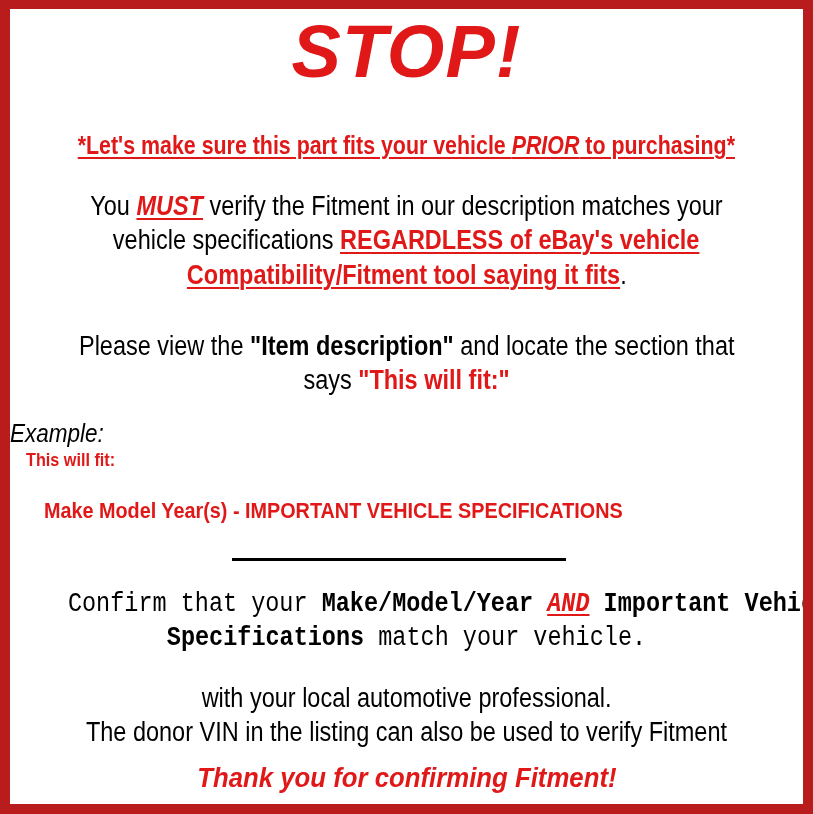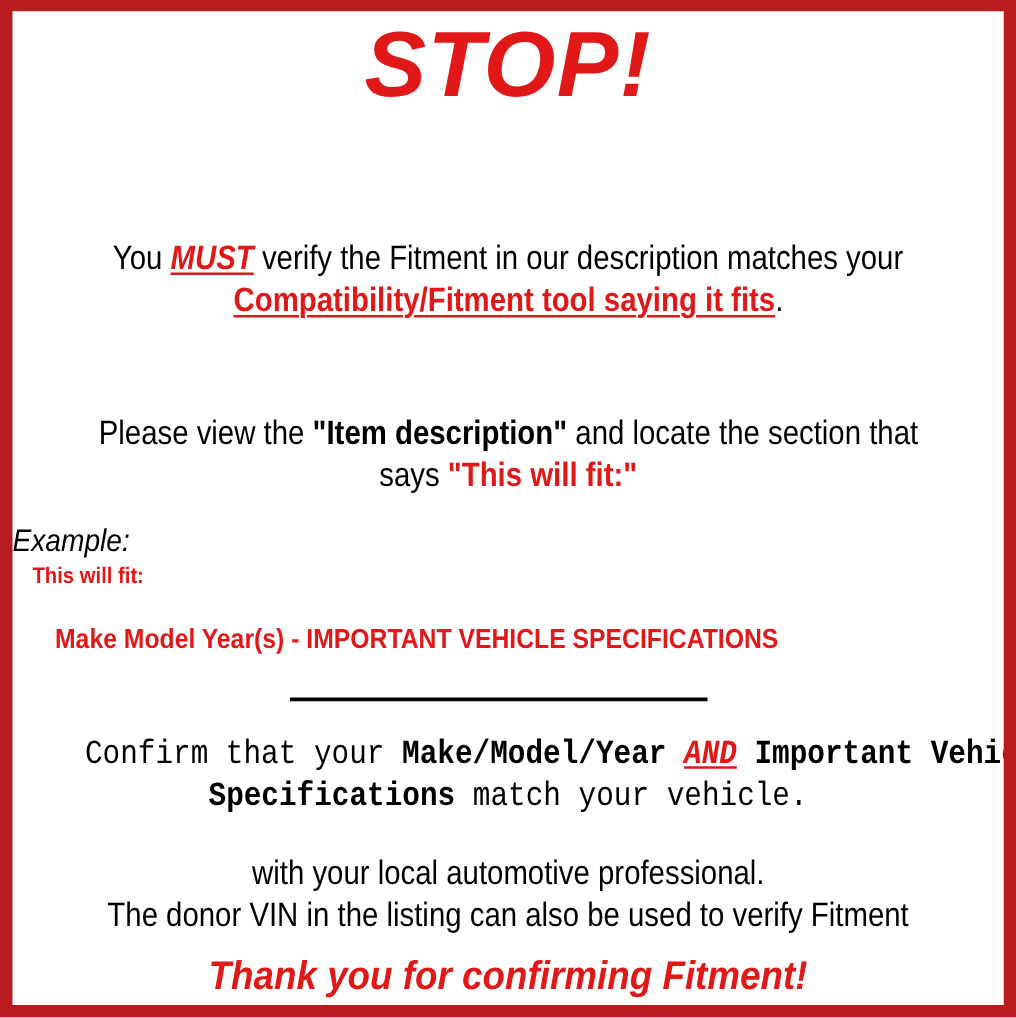--- a/index.html
+++ b/index.html
@@ -157,42 +157,46 @@
   }
 
   
   #closing-line {
     position: absolute;
     top: 753px;
     left: 0;
     width: 100%;
     text-align: center;
     color: #e01818;
-    font-size: 32px;
+    font-size: 28px;
     font-weight: bold;
     font-style: italic;
   }
   #closing-line .inner {
     display: inline-block;
     transform: scaleX(0.92);
     transform-origin: center center;
     white-space: nowrap;
   }
 </style>
 </head>
 <body>
 
 <div id="notice-frame" style="background: #b91c1c;">
   <div id="notice-card" style="background: rgb(255, 255, 255);">
 
     <div id="stop-title" style="color: rgb(224, 24, 24);">STOP!</div>
 
+    <div id="subheadline" style="color: rgb(224, 24, 24);">
+      <span class="inner"><span>*Let's make sure this part fits your vehicle </span><span class="ital">PRIOR</span><span> to purchasing*</span></span>
+    </div>
 
     <div class="para" id="para-must" style="color: rgb(0, 0, 0);">
       <span class="line"><span class="inner"><span>You </span><span class="r b i u" style="color: rgb(224, 24, 24);">MUST</span><span> verify the Fitment in our description matches your</span></span></span>
+      <span class="line"><span class="inner"><span>vehicle specifications </span><span class="r b u" style="color: rgb(224, 24, 24);">REGARDLESS of eBay's vehicle</span></span></span>
       <span class="line"><span class="inner"><span class="r b u" style="color: rgb(224, 24, 24);">Compatibility/Fitment tool saying it fits</span><span>.</span></span></span>
     </div>
 
     <div class="para" id="para-view" style="color: rgb(0, 0, 0);">
       <span class="line"><span class="inner"><span>Please view the </span><span class="b">"Item description"</span><span> and locate the section that</span></span></span>
       <span class="line"><span class="inner"><span>says </span><span class="r b" style="color: rgb(224, 24, 24);">"This will fit:"</span></span></span>
     </div>
 
     <div id="example-block">
       <span id="example-label" style="color: rgb(0, 0, 0);"><span class="inner">Example:</span></span>

